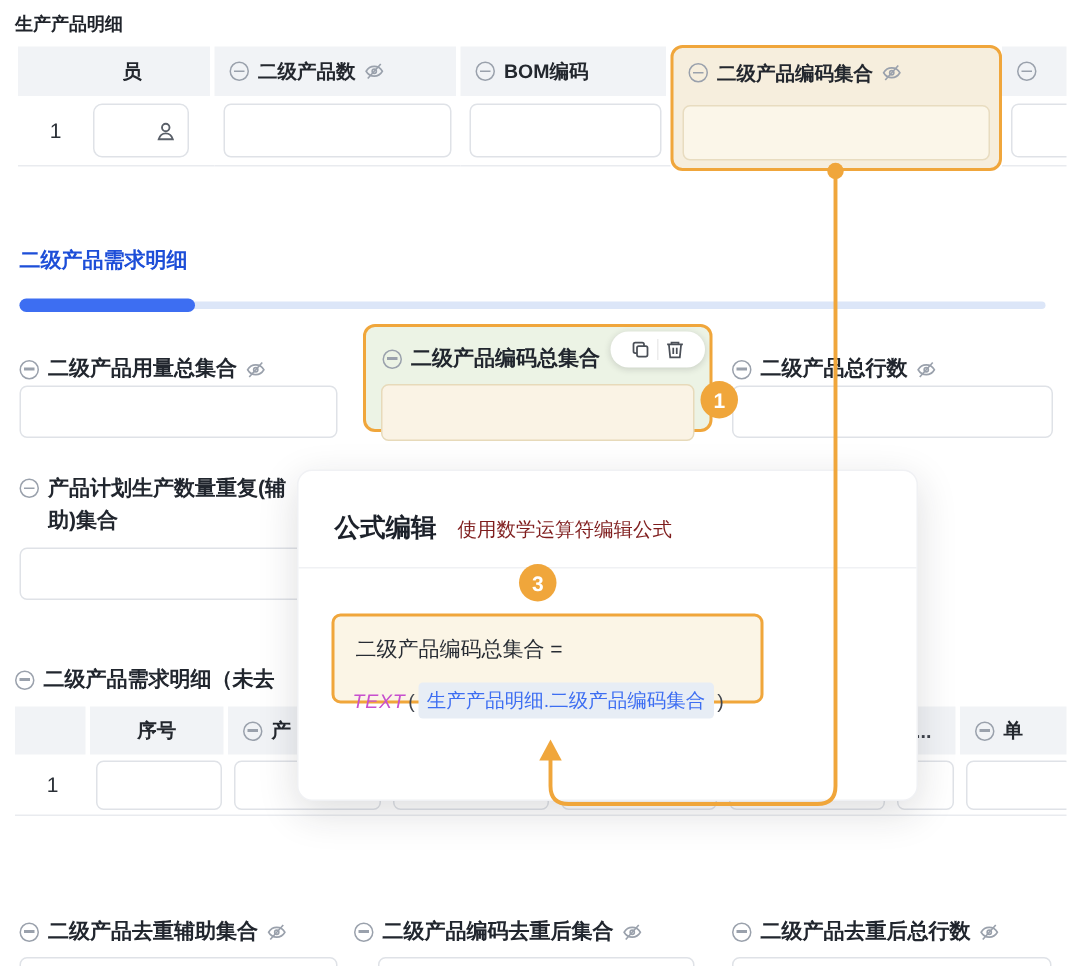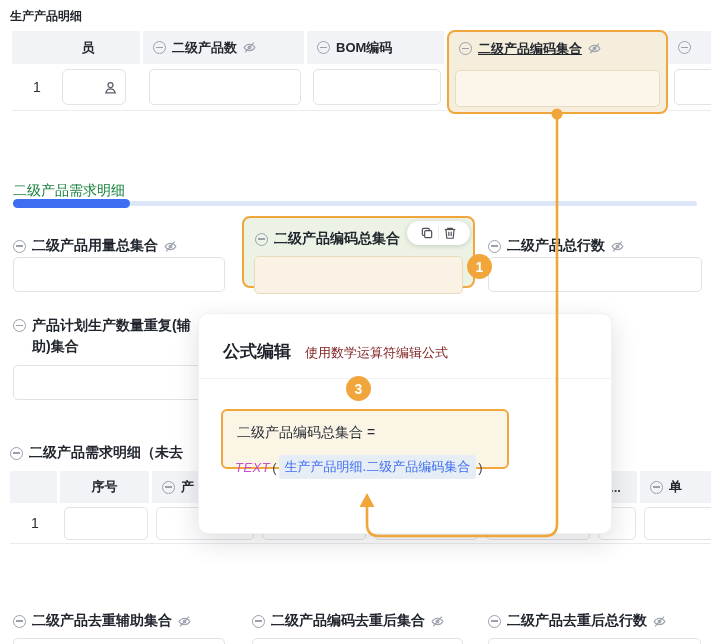--- a/index.html
+++ b/index.html
@@ -22,21 +22,21 @@
   .td { height:47px; display:flex; align-items:center; border-bottom:1px solid #e9ebef; }
   .rownum { width:50px; text-align:center; font-size:14px; color:#2a2f36; flex:0 0 auto; }
   .cell-input { flex:1; margin:0 6px; }
   .col-hl { background:#f6eedd; border:2px solid #f0a63b; border-radius:8px; margin-top:-1px; margin-bottom:-1px; position:relative; z-index:2; }
   .col-hl .th { background:transparent; margin-right:0; }
   .col-hl .td { border-bottom:none; }
   .cream { background:#fbf6e9; border-color:#e8dcc0; }
   .member-box { display:flex; align-items:center; justify-content:flex-end; width:64px; height:36px; background:#fff; border:1px solid #dfe2e7; border-radius:6px; padding:0 7px; }
 
   
-  .tab-label { left:13px; top:182px; font-size:14px; font-weight:400; color:#15803d; cursor:pointer; }
+  .tab-label { left:13px; top:165px; font-size:14px; font-weight:700; color:#1d4ed8; cursor:pointer; }
   .tab-track { left:13px; top:201px; width:684px; height:5px; background:#dce6f8; border-radius:3px; }
   .tab-active { left:13px; top:199px; width:117px; height:9px; background:#3d6ef2; border-radius:5px; }
 
   
   .sel-box { left:242px; top:216px; width:233px; height:72px; background:#ecf3e5; border:2px solid #f0a63b; border-radius:8px; z-index:3; }
   .sel-box .fld-label { position:absolute; left:11px; top:12px; }
   .sel-toolbar { position:absolute; right:3px; top:3px; background:#fff; border-radius:15px; box-shadow:0 1px 5px rgba(31,35,41,.18); display:flex; align-items:center; gap:0; padding:5px 9px; z-index:4; }
   .tb-btn { display:flex; align-items:center; justify-content:center; width:22px; cursor:pointer; }
   .tb-sep { width:1px; height:14px; background:#ececec; }
   .sel-input { position:absolute; left:10px; right:10px; top:38px; height:38px; background:#faf3e5; border:1px solid #e7daba; border-radius:5px; width:auto; }
@@ -62,21 +62,21 @@
   
   .lower-title { left:10px; top:444px; }
   .lower-table { left:10px; top:471px; width:705px; display:flex; }
   .lower-table .th { height:32px; }
   .lower-table .td { height:41px; }
   .lower-table .cell-input { height:33px; margin:0 4px; }
   .dots { color:#3c414a; font-weight:700; }
 
   
   .bot-label1 { left:13px; top:612px; }
-  .bot-label2 { left:252px; top:612px; }
+  .bot-label2 { left:236px; top:612px; }
   .bot-label3 { left:488px; top:612px; }
   .bot-in1 { left:13px; top:638px; width:212px; }
   .bot-in2 { left:252px; top:638px; width:211px; }
   .bot-in3 { left:488px; top:638px; width:213px; }
 
   
   .overlay { left:0; top:0; width:711px; height:644px; pointer-events:none; z-index:30; }
   .badge1 { left:467px; top:254px; }
   .badge3 { left:346px; top:376px; }
 </style>
@@ -120,21 +120,21 @@
   <div class="col" style="width:140px;">
     <div class="th">
       <span class="icon-link"></span>
       <span>BOM编码</span>
     </div>
     <div class="td">
         <input class="text-input cell-input" style="height: 36px;">
       </div>
   </div>
 
-  <div class="col col-hl" style="width:221px;text-decoration:underline;">
+  <div class="col col-hl" style="width:221px;">
     <div class="th">
       <span class="icon-link"></span>
       <span>二级产品编码集合</span>
       <svg class="ic" width="13" height="13" viewBox="0 0 24 24" fill="none" stroke="#9aa1ac" stroke-width="2">
           <path d="M2 12s3.5-6 10-6 10 6 10 6-3.5 6-10 6S2 12 2 12z"></path>
           <circle cx="12" cy="12" r="2.6"></circle>
           <line x1="4" y1="21" x2="20" y2="3"></line>
         </svg>
     </div>
     <div class="td">

